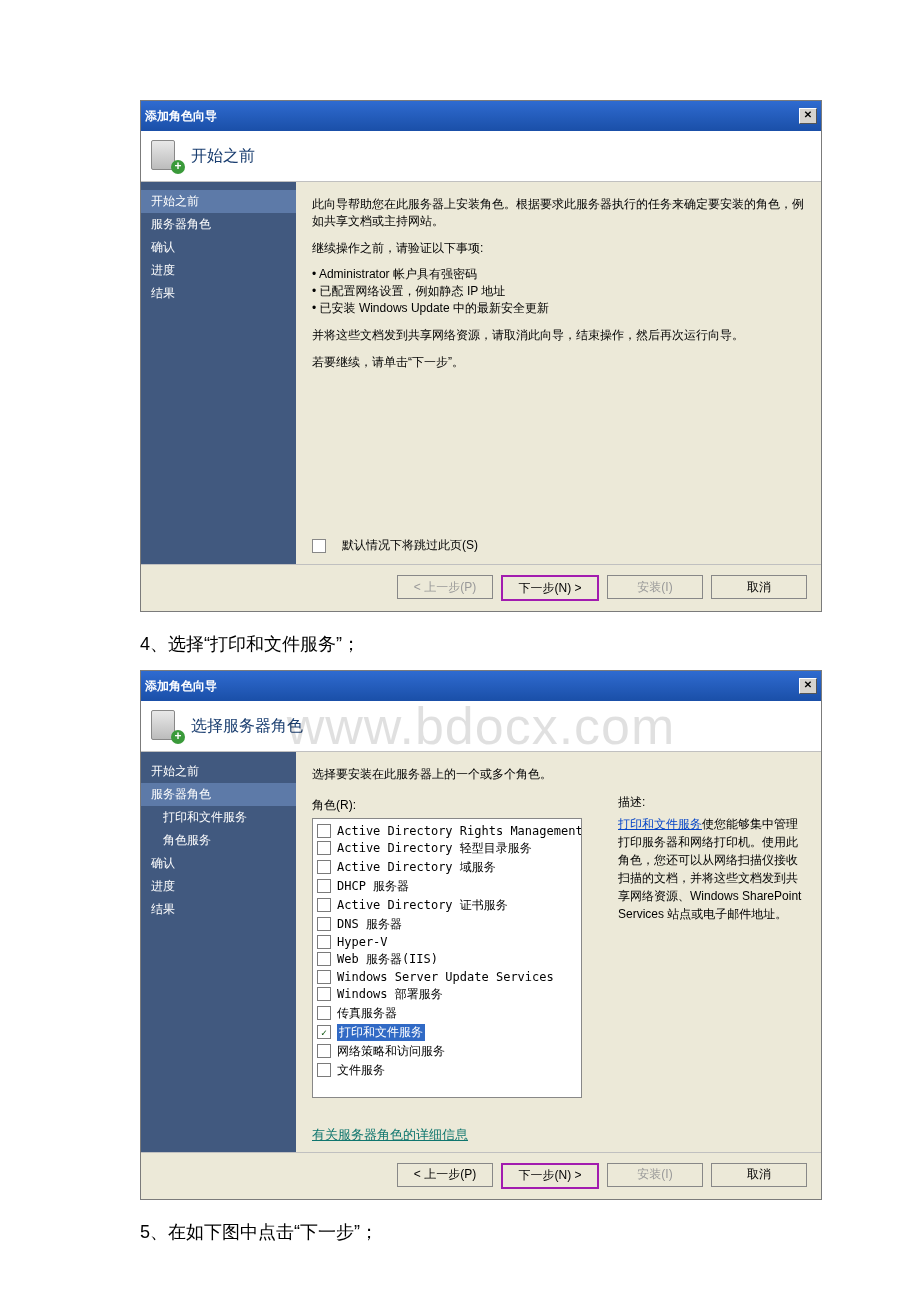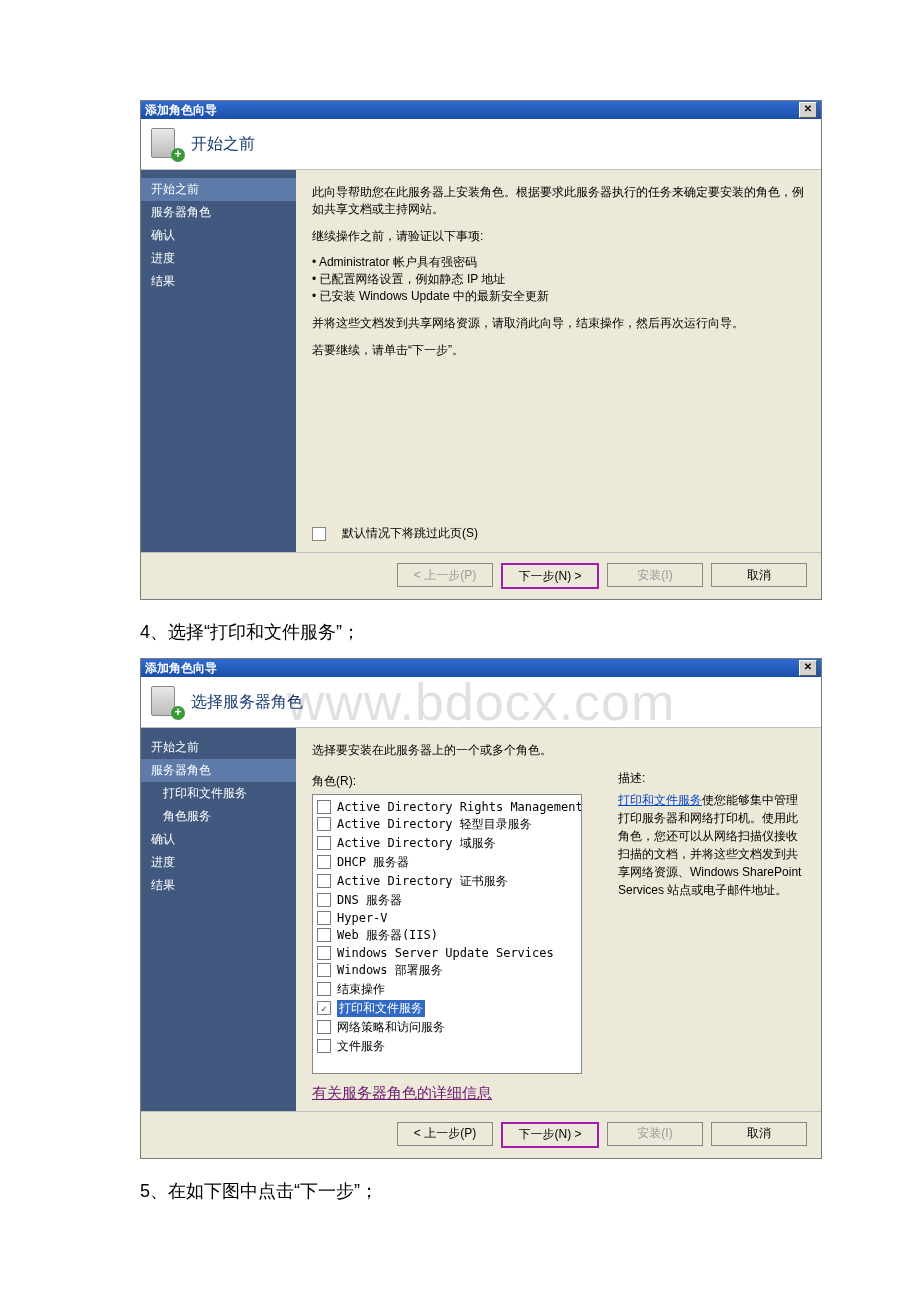--- a/index.html
+++ b/index.html
@@ -13,21 +13,21 @@
     padding: 100px 140px 40px 140px;
   }
   .dialog {
     width: 680px;
     background: #ece9d8;
     border: 1px solid #7b7b7b;
     margin-bottom: 20px;
     position: relative;
   }
   .titlebar {
-    height: 18px;
+    height: 30px;
     background: linear-gradient(#2f6bd0, #1a4fa8);
     color: #fff;
     font-size: 12px;
     padding: 0 4px;
     display: flex;
     align-items: center;
     justify-content: space-between;
     font-weight: bold;
   }
   .titlebar .title-text { font-size: 12px; font-weight: bold; }
@@ -165,21 +165,21 @@
   }
   .role-row.selected .lbl {
     background:#316ac5; color:#fff; padding:0 2px;
   }
   .desc-col {
     flex:1;
     font-size:12px;
     line-height:1.5;
   }
   .desc-col .link { color:#0645c8; text-decoration: underline; }
-  .roles-link { color:#701a75; text-decoration: underline; font-size:15px; margin-top:10px; display:inline-block;}
+  .roles-link { color:#0f766e; text-decoration: underline; font-size:13px; margin-top:28px; display:inline-block;}
   .watermark {
     position:absolute;
     left:50%; top:50%;
     transform:translate(-50%,-50%);
     font-size:52px;
     color:rgba(0,0,0,0.12);
     font-weight:300;
     font-family: Arial, sans-serif;
     letter-spacing:1px;
     pointer-events:none;
@@ -304,21 +304,21 @@
                 <div class="role-row">
                   <span class="cb"></span>
                   <span class="lbl">Windows Server Update Services</span>
                 </div>
                 <div class="role-row">
                   <span class="cb"></span>
                   <span class="lbl">Windows 部署服务</span>
                 </div>
                 <div class="role-row">
                   <span class="cb"></span>
-                  <span class="lbl">结束操作</span>
+                  <span class="lbl">传真服务器</span>
                 </div>
                 <div class="role-row selected">
                   <span class="cb">✓</span>
                   <span class="lbl">打印和文件服务</span>
                 </div>
                 <div class="role-row">
                   <span class="cb"></span>
                   <span class="lbl">网络策略和访问服务</span>
                 </div>
                 <div class="role-row">

